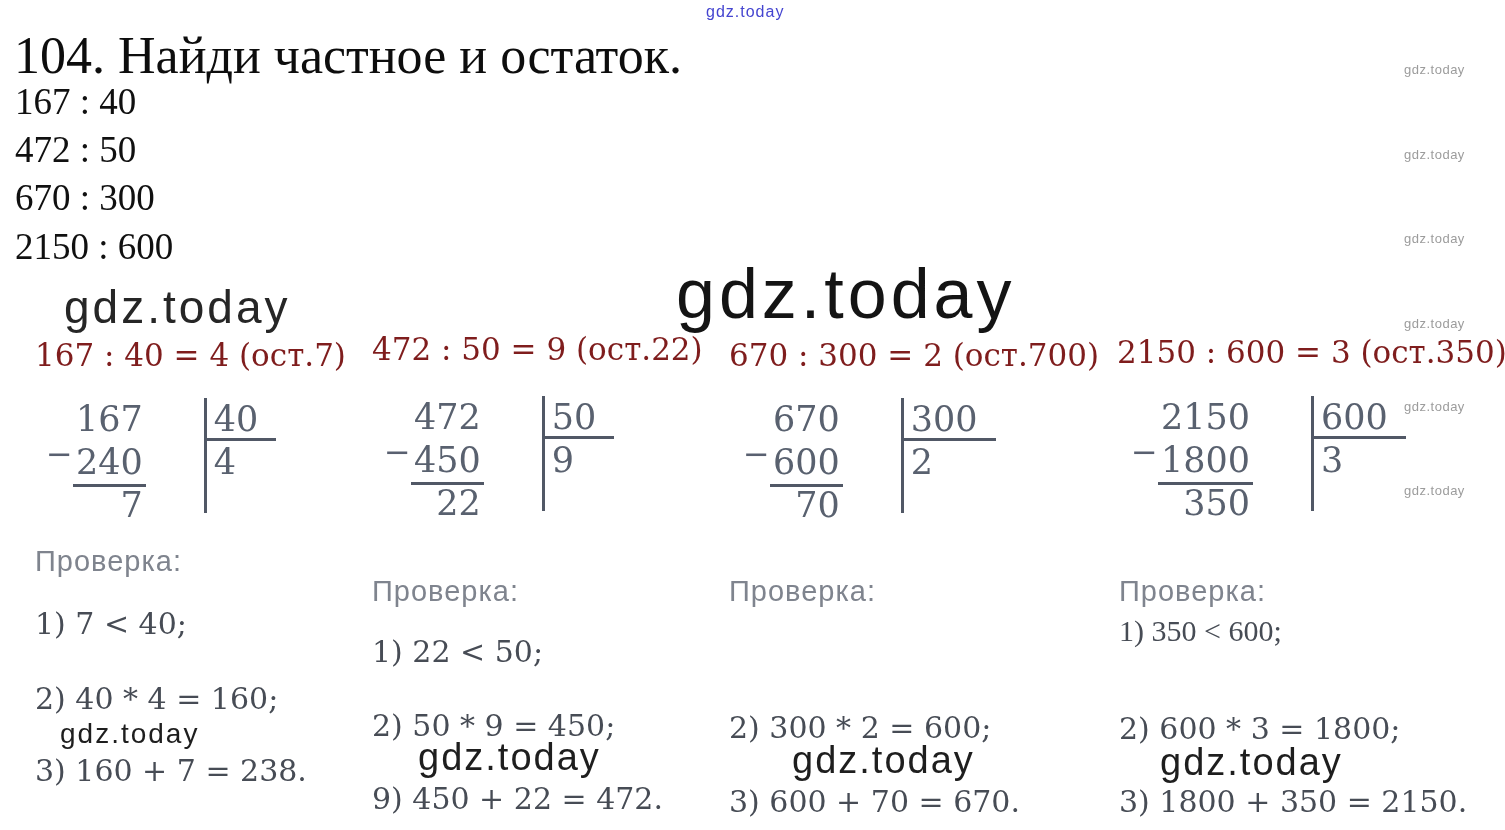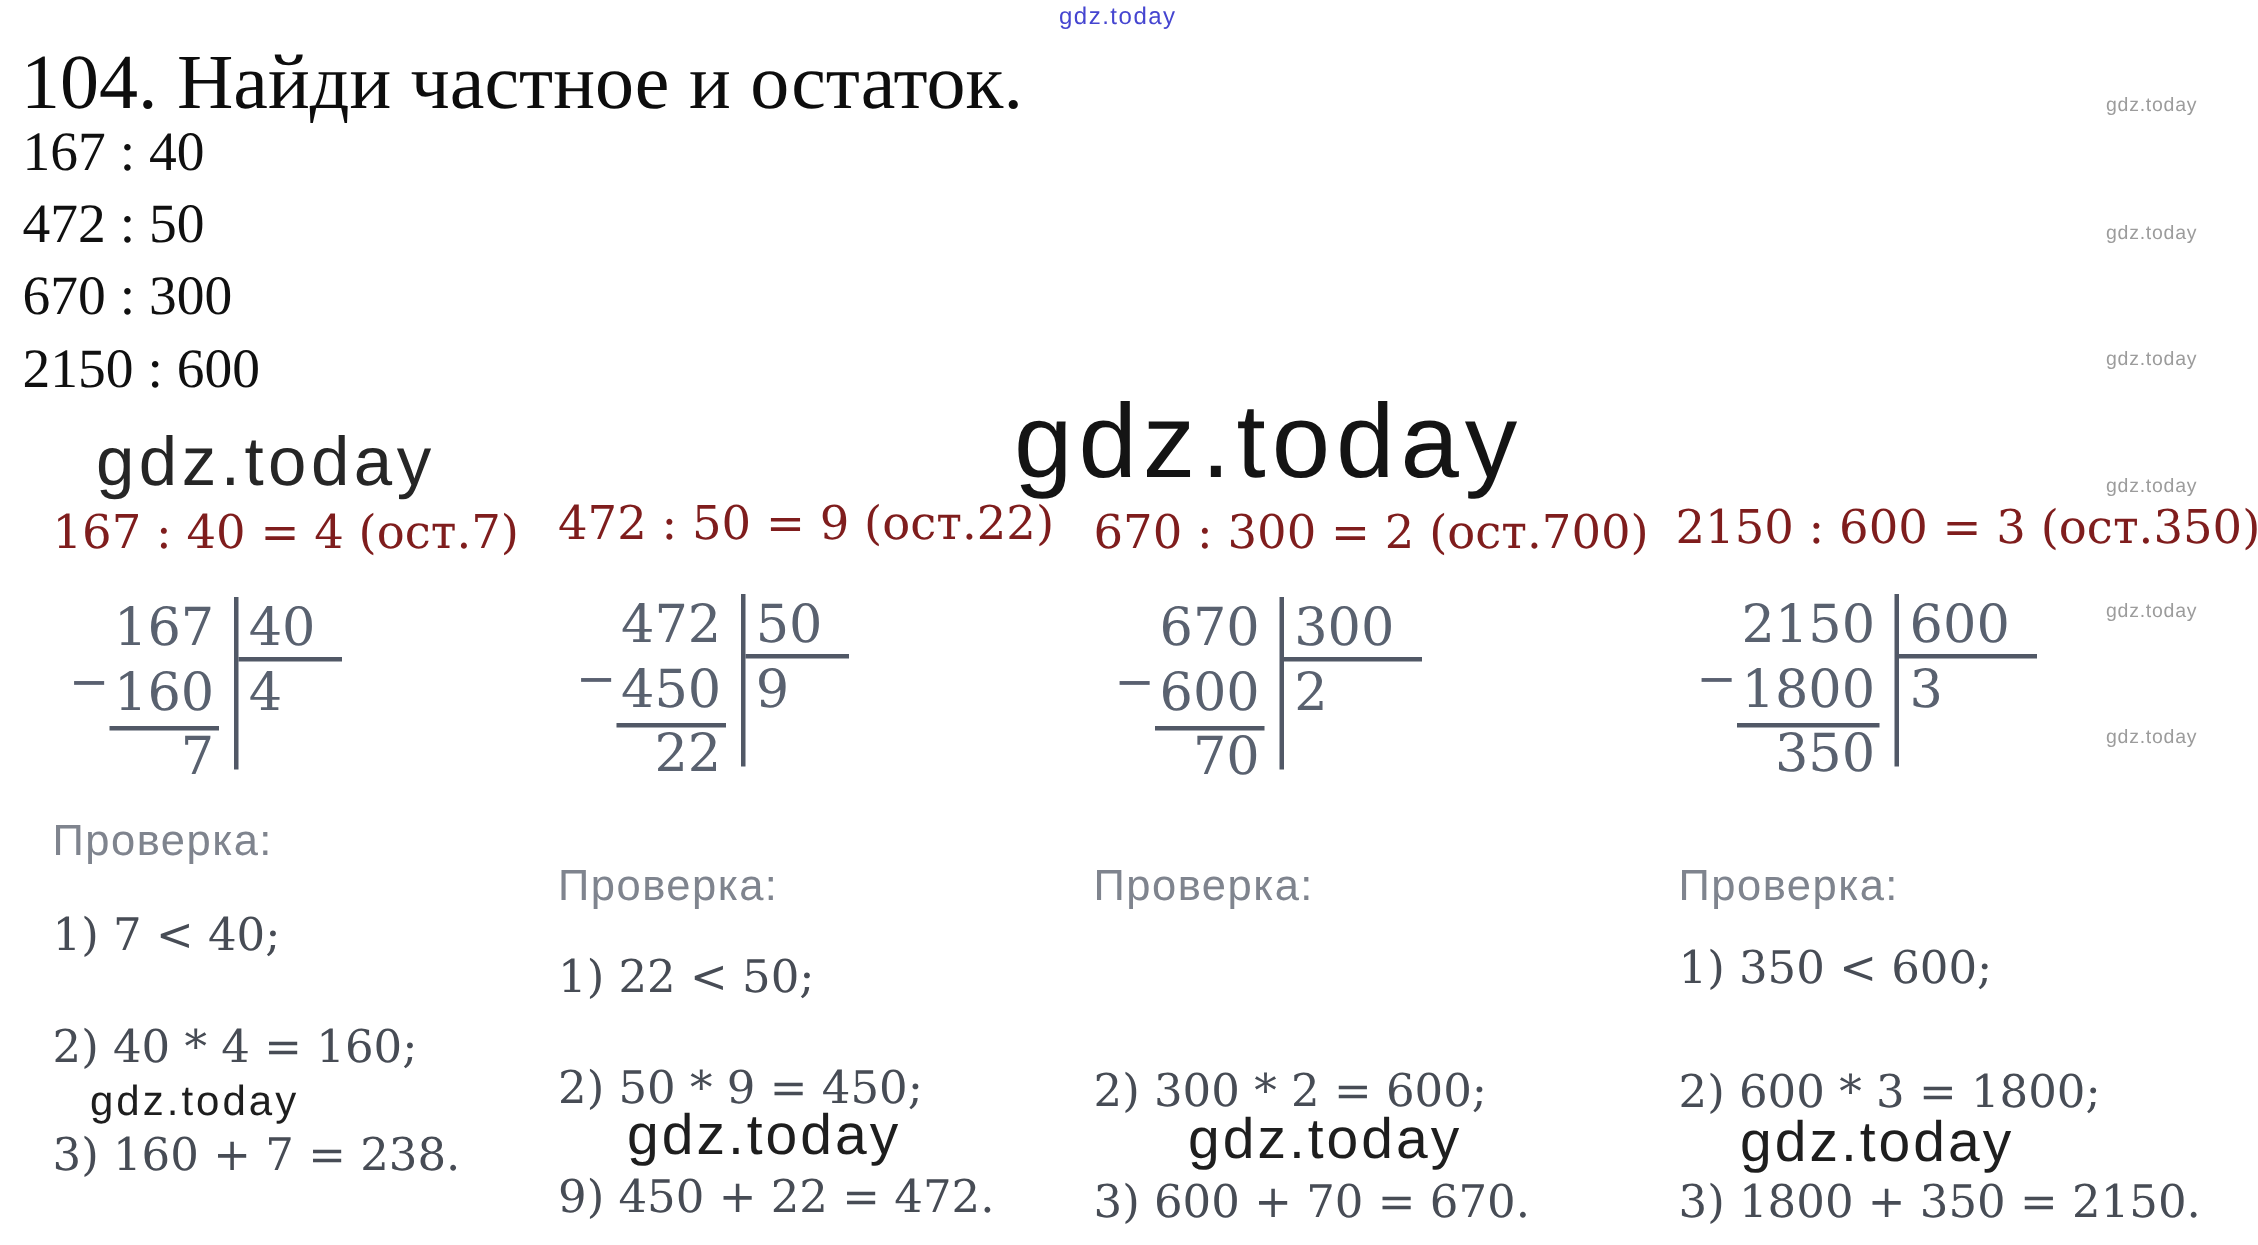--- a/index.html
+++ b/index.html
@@ -44,21 +44,21 @@
   #eq2 { left:729px;  top:337px; }
   #eq3 { left:1117px; top:334px; }
 
   
   .division { position:absolute; font-size:35px; line-height:43px; color:#59616f; }
   #div0 { left:46px;   top:398px; }
   #div1 { left:384px;  top:396px; }
   #div2 { left:743px;  top:398px; }
   #div3 { left:1131px; top:396px; }
   .division .minus { position:absolute; left:0; top:35px; font-size:32px; color:#596070; }
-  .division .cols { display:flex; align-items:flex-start; }
+  .division .cols { display:flex; align-items:flex-start;gap:48px; }
   .division .lcol { text-align:right; padding-left:27px; }
   .division .row  { height:43px; }
   .division .sub-line { display:inline-block; border-bottom:3px solid #515866; padding:0 3px; margin-right:-3px; }
   .division .rcol { border-left:3px solid #515866; margin-left:13px; }
   .division .divisor  { border-bottom:3px solid #515866; padding-left:7px; padding-right:18px; display:inline-block; height:40px; }
   .division .quotient { padding-left:7px; }
   .division .rcol::after { content:""; display:block; height:29px; }
 
   
   .chk-label {
@@ -66,21 +66,21 @@
     font-size:29px; color:#7f848e; letter-spacing:1px; white-space:nowrap;
   }
   #chkl0 { left:35px;   top:545px; }
   #chkl1 { left:372px;  top:575px; }
   #chkl2 { left:729px;  top:575px; }
   #chkl3 { left:1119px; top:575px; }
   .chk { position:absolute; font-size:30px; color:#474c55; white-space:nowrap; }
   #c0s0 { left:35px; top:606px; } #c0s1 { left:35px; top:681px; } #c0s2 { left:35px; top:753px; }
   #c1s0 { left:372px; top:634px; } #c1s1 { left:372px; top:708px; } #c1s2 { left:372px; top:781px; }
   #c2s0 { left:729px; top:638px; } #c2s1 { left:729px; top:710px; } #c2s2 { left:729px; top:784px; }
-  #c3s0 { left:1119px; top:628px; } #c3s1 { left:1119px; top:711px; } #c3s2 { left:1119px; top:784px; }
+  #c3s0 { left:1119px; top:614px;font-family:Liberation Serif, serif; } #c3s1 { left:1119px; top:711px; } #c3s2 { left:1119px; top:784px; }
 </style>
 </head>
 <body>
 
 <div class="page">
 
   <span id="wm-top" class="wm">gdz.today</span>
 
   <div class="heading">104. Найди частное и остаток.</div>
 
@@ -98,21 +98,21 @@
   <span id="wmr3" class="wm wm-right">gdz.today</span>
   <span id="wmr4" class="wm wm-right">gdz.today</span>
   <span id="wmr5" class="wm wm-right">gdz.today</span>
 
   <div id="eq0" class="eq">167 : 40 = 4 (ост.7)</div>
   <div id="div0" class="division">
     <span class="minus">−</span>
     <div class="cols">
       <div class="lcol">
         <div class="row">167</div>
-        <div class="row"><span class="sub-line">160</span></div>
+        <div class="row"><span class="sub-line">240</span></div>
         <div class="row">7</div>
       </div>
       <div class="rcol">
         <div class="row"><span class="divisor">40</span></div>
         <div class="row quotient">4</div>
       </div>
     </div>
   </div>
   <div id="chkl0" class="chk-label">Проверка:</div>
   <div id="c0s0" class="chk">1) 7 &lt; 40;</div>

